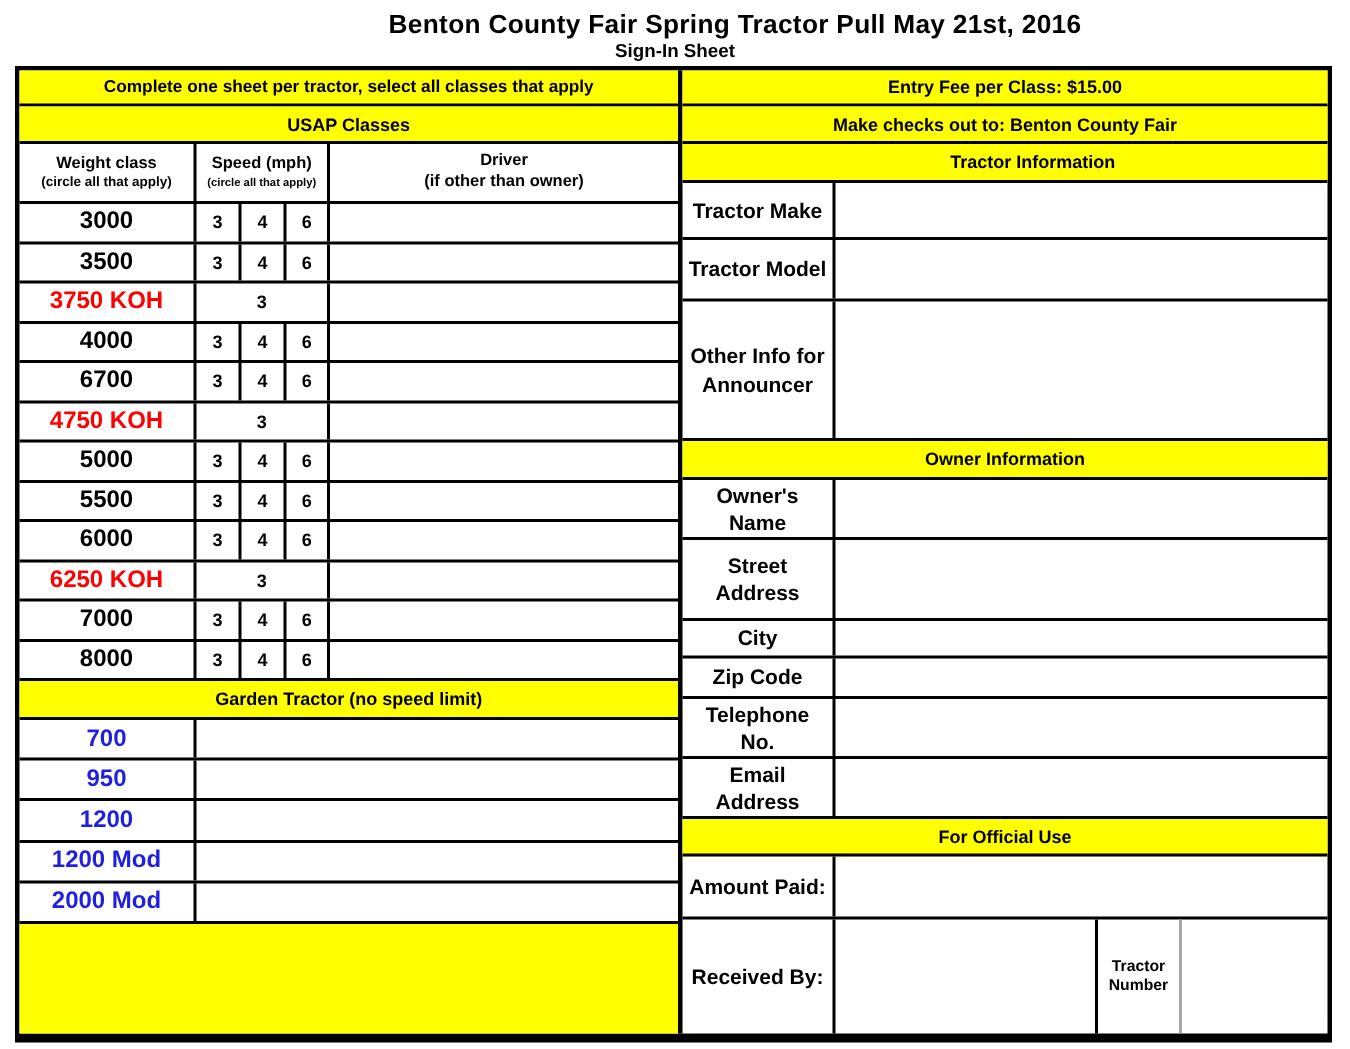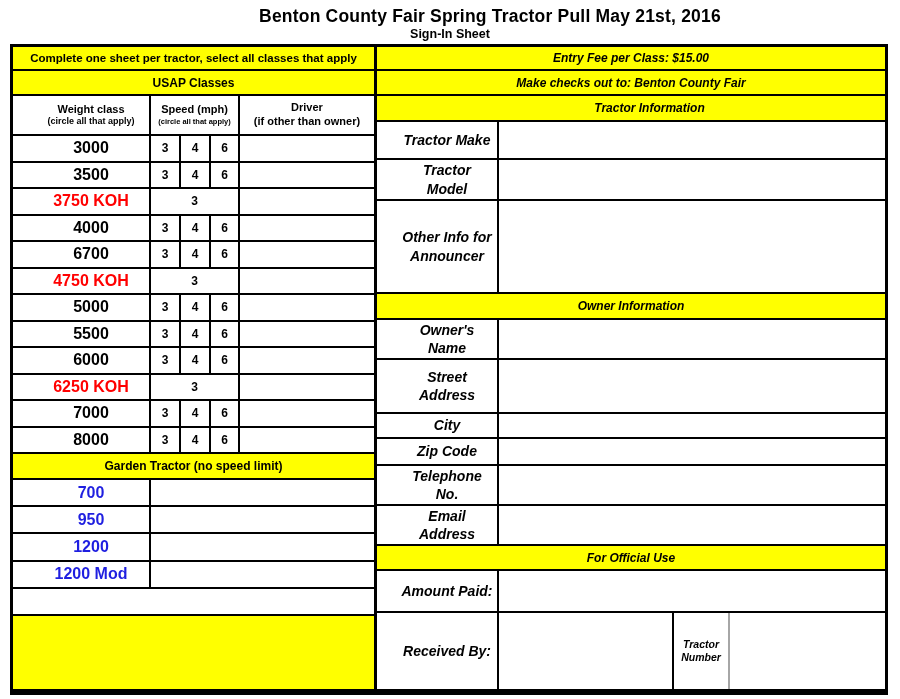--- a/index.html
+++ b/index.html
@@ -14,30 +14,30 @@
     overflow: hidden;
   }
   .title { position:absolute; top:6px; left:0; width:100%; text-align:center; font-size:17.5px; letter-spacing:0.2px;margin-left:40px; }
   .subtitle { position:absolute; top:27px; left:0; width:100%; text-align:center; font-size:12.5px; }
 
   .form {
     position:absolute; left:10px; top:44px; width:878px; height:651px;
     border:3px solid #000; border-bottom-width:6px;
     display:flex;
   }
-  .left-col { width:364px; border-right:3px solid #000; display:flex; flex-direction:column; }
-  .right-col { flex:1; display:flex; flex-direction:column;font-style:italic; }
+  .left-col { width:442px; border-right:3px solid #000; display:flex; flex-direction:column; }
+  .right-col { flex:1; display:flex; flex-direction:column; }
 
   .band {
     background:#ffff00;
     display:flex; align-items:center; justify-content:center;
     border-bottom:2px solid #000;
     font-size:12px; text-align:center;
   }
-  .row { display:flex; border-bottom:2px solid #000; align-items:stretch;padding-left:20px; }
+  .row { display:flex; border-bottom:2px solid #000; align-items:stretch; }
   .cell { display:flex; align-items:center; justify-content:center; }
 
   
   .wcell  { width:118px; border-right:2px solid #000; font-size:16px; }
   .sp     { width:30px;  border-right:2px solid #000; font-size:12px; }
   .sp.mid { width:30px; }
   .sp.end { width:29px; }
   .spm    { width:89px;  border-right:2px solid #000; font-size:12px; }
   .dcell  { flex:1; }
   .koh    { color:#ff0000; }
@@ -178,20 +178,21 @@
       </div>
       <div class="row" style="height:27.2px">
         <div class="cell wcell gnum">1200</div>
         <div class="cell dcell"></div>
       </div>
       <div class="row" style="height:27.2px">
         <div class="cell wcell gnum">1200 Mod</div>
         <div class="cell dcell"></div>
       </div>
       <div class="row" style="height:27.2px">
+        <div class="cell wcell gnum">2000 Mod</div>
         <div class="cell dcell"></div>
       </div>
 
       <div class="gfill"></div>
     </div>
 
     <div class="right-col">
 
       <div class="band" style="height:24px;">Entry Fee per Class: $15.00</div>
       <div class="band" style="height:25px;">Make checks out to:  Benton County Fair</div>

